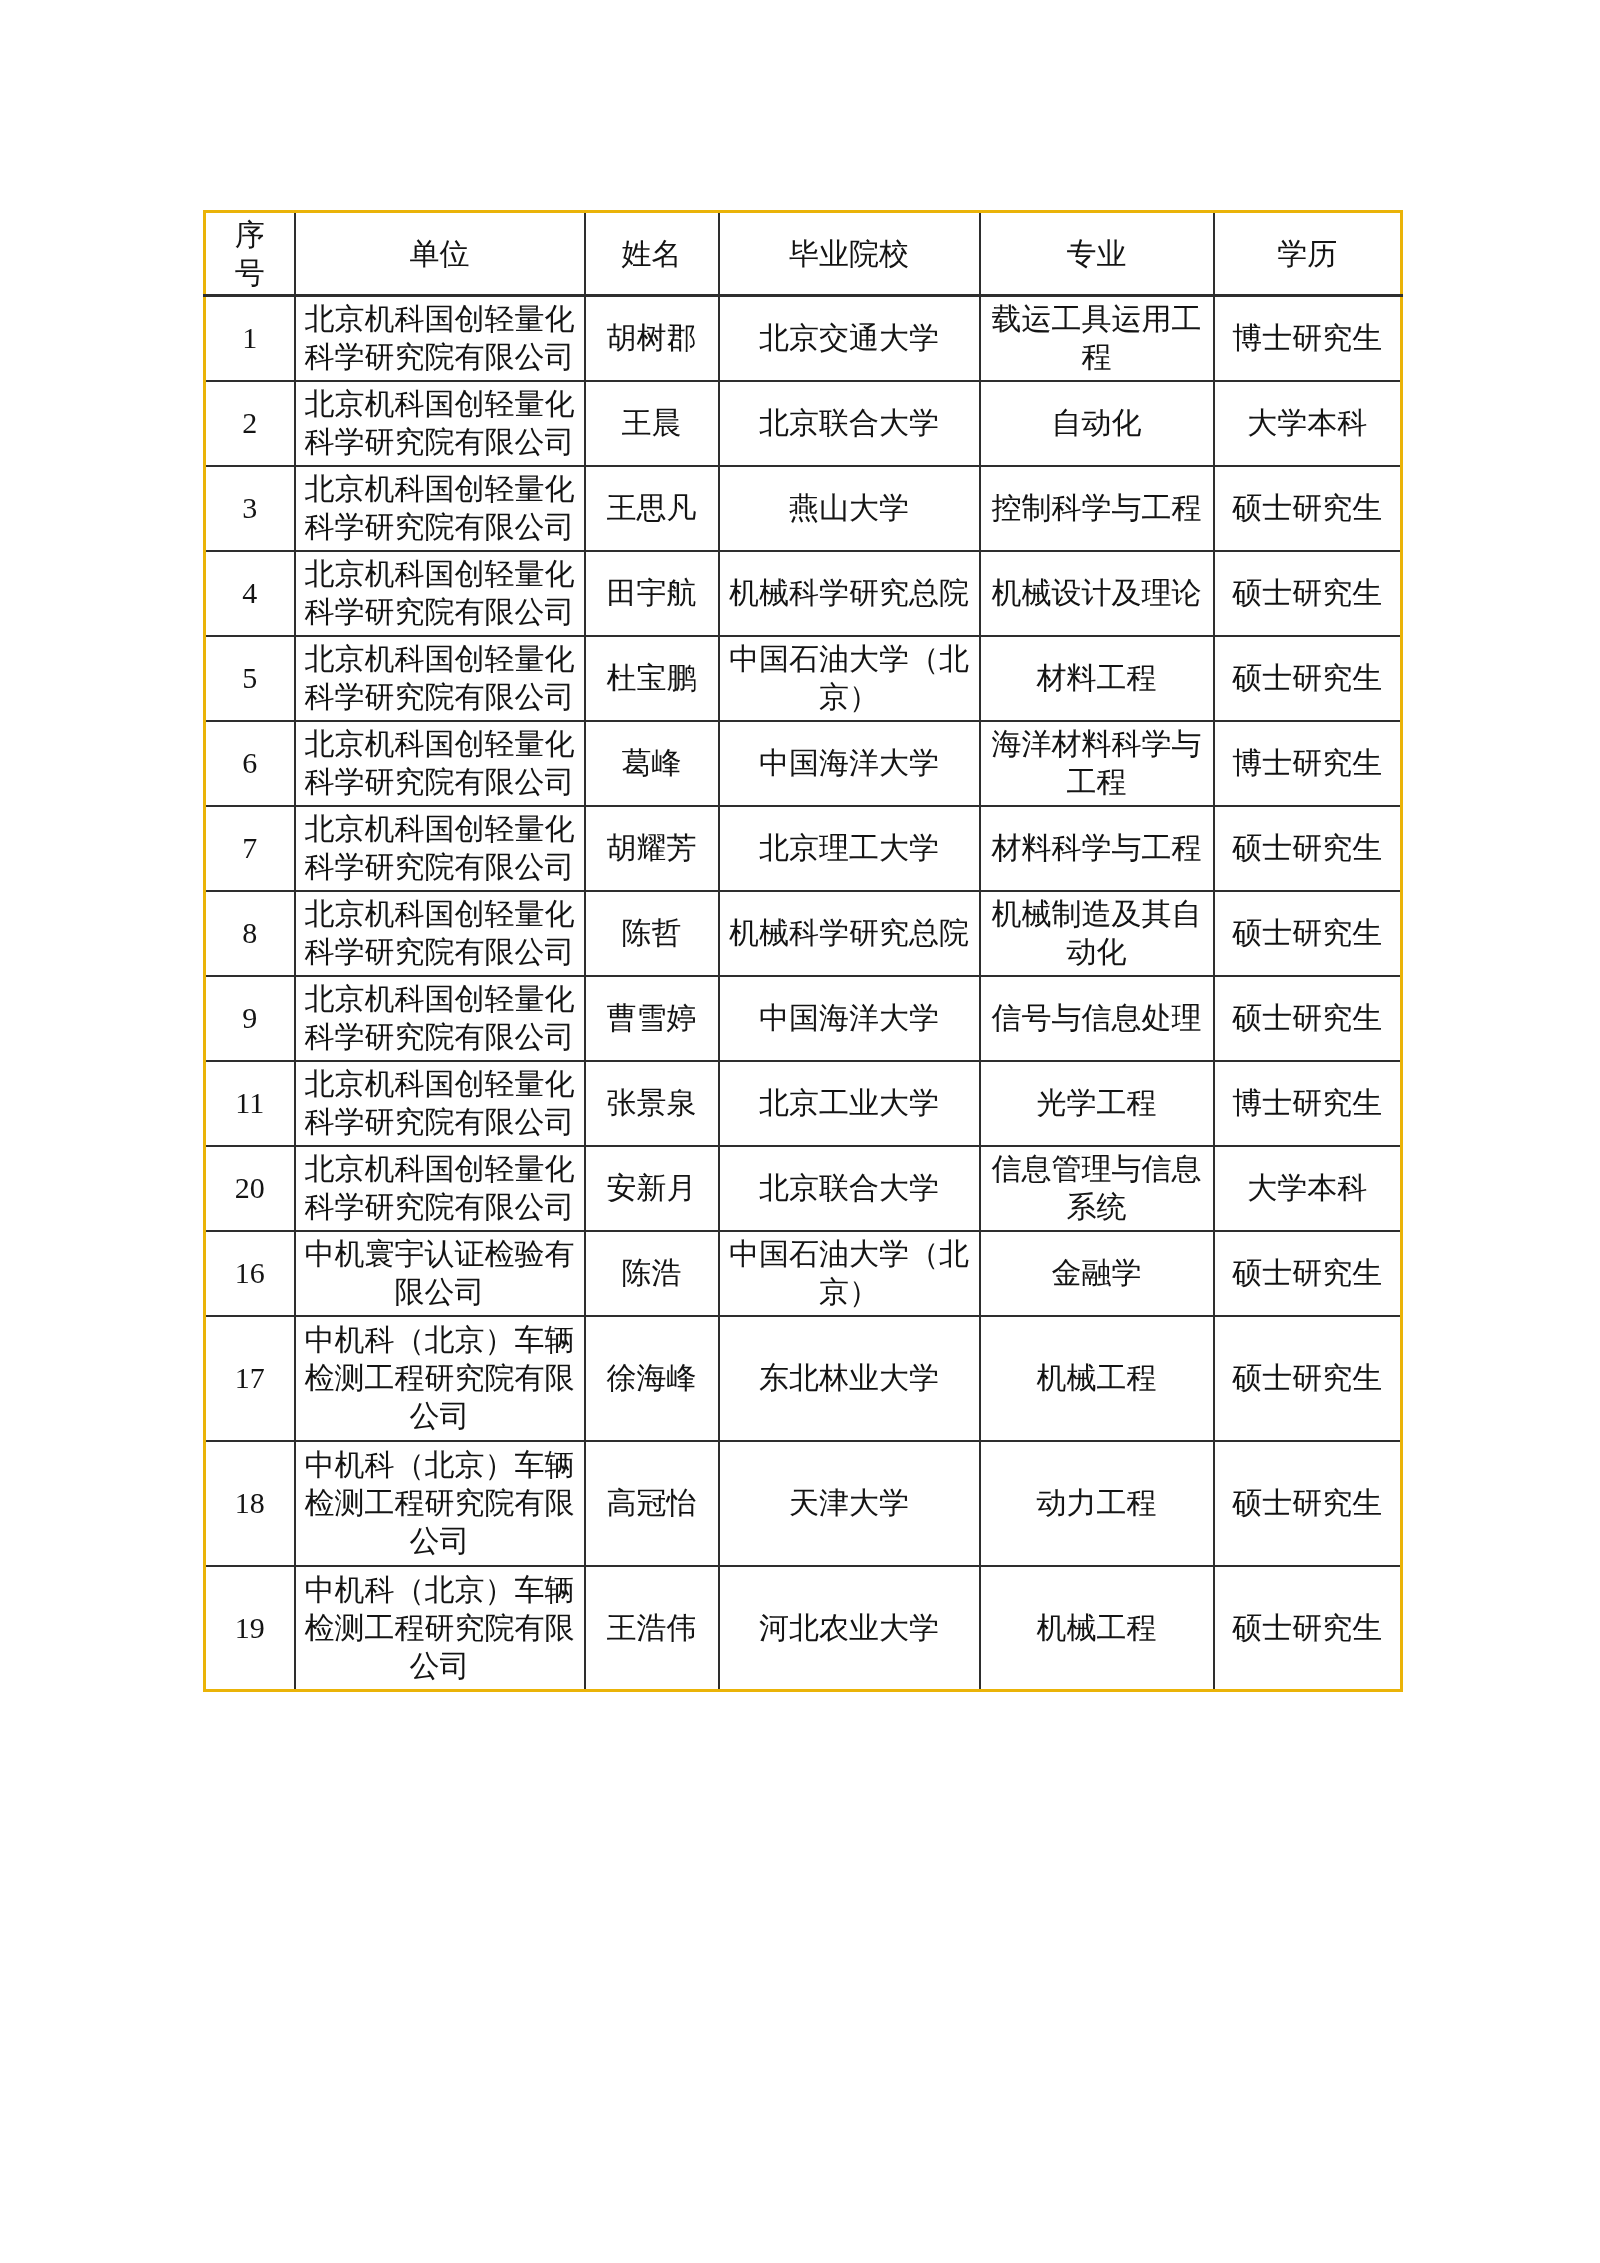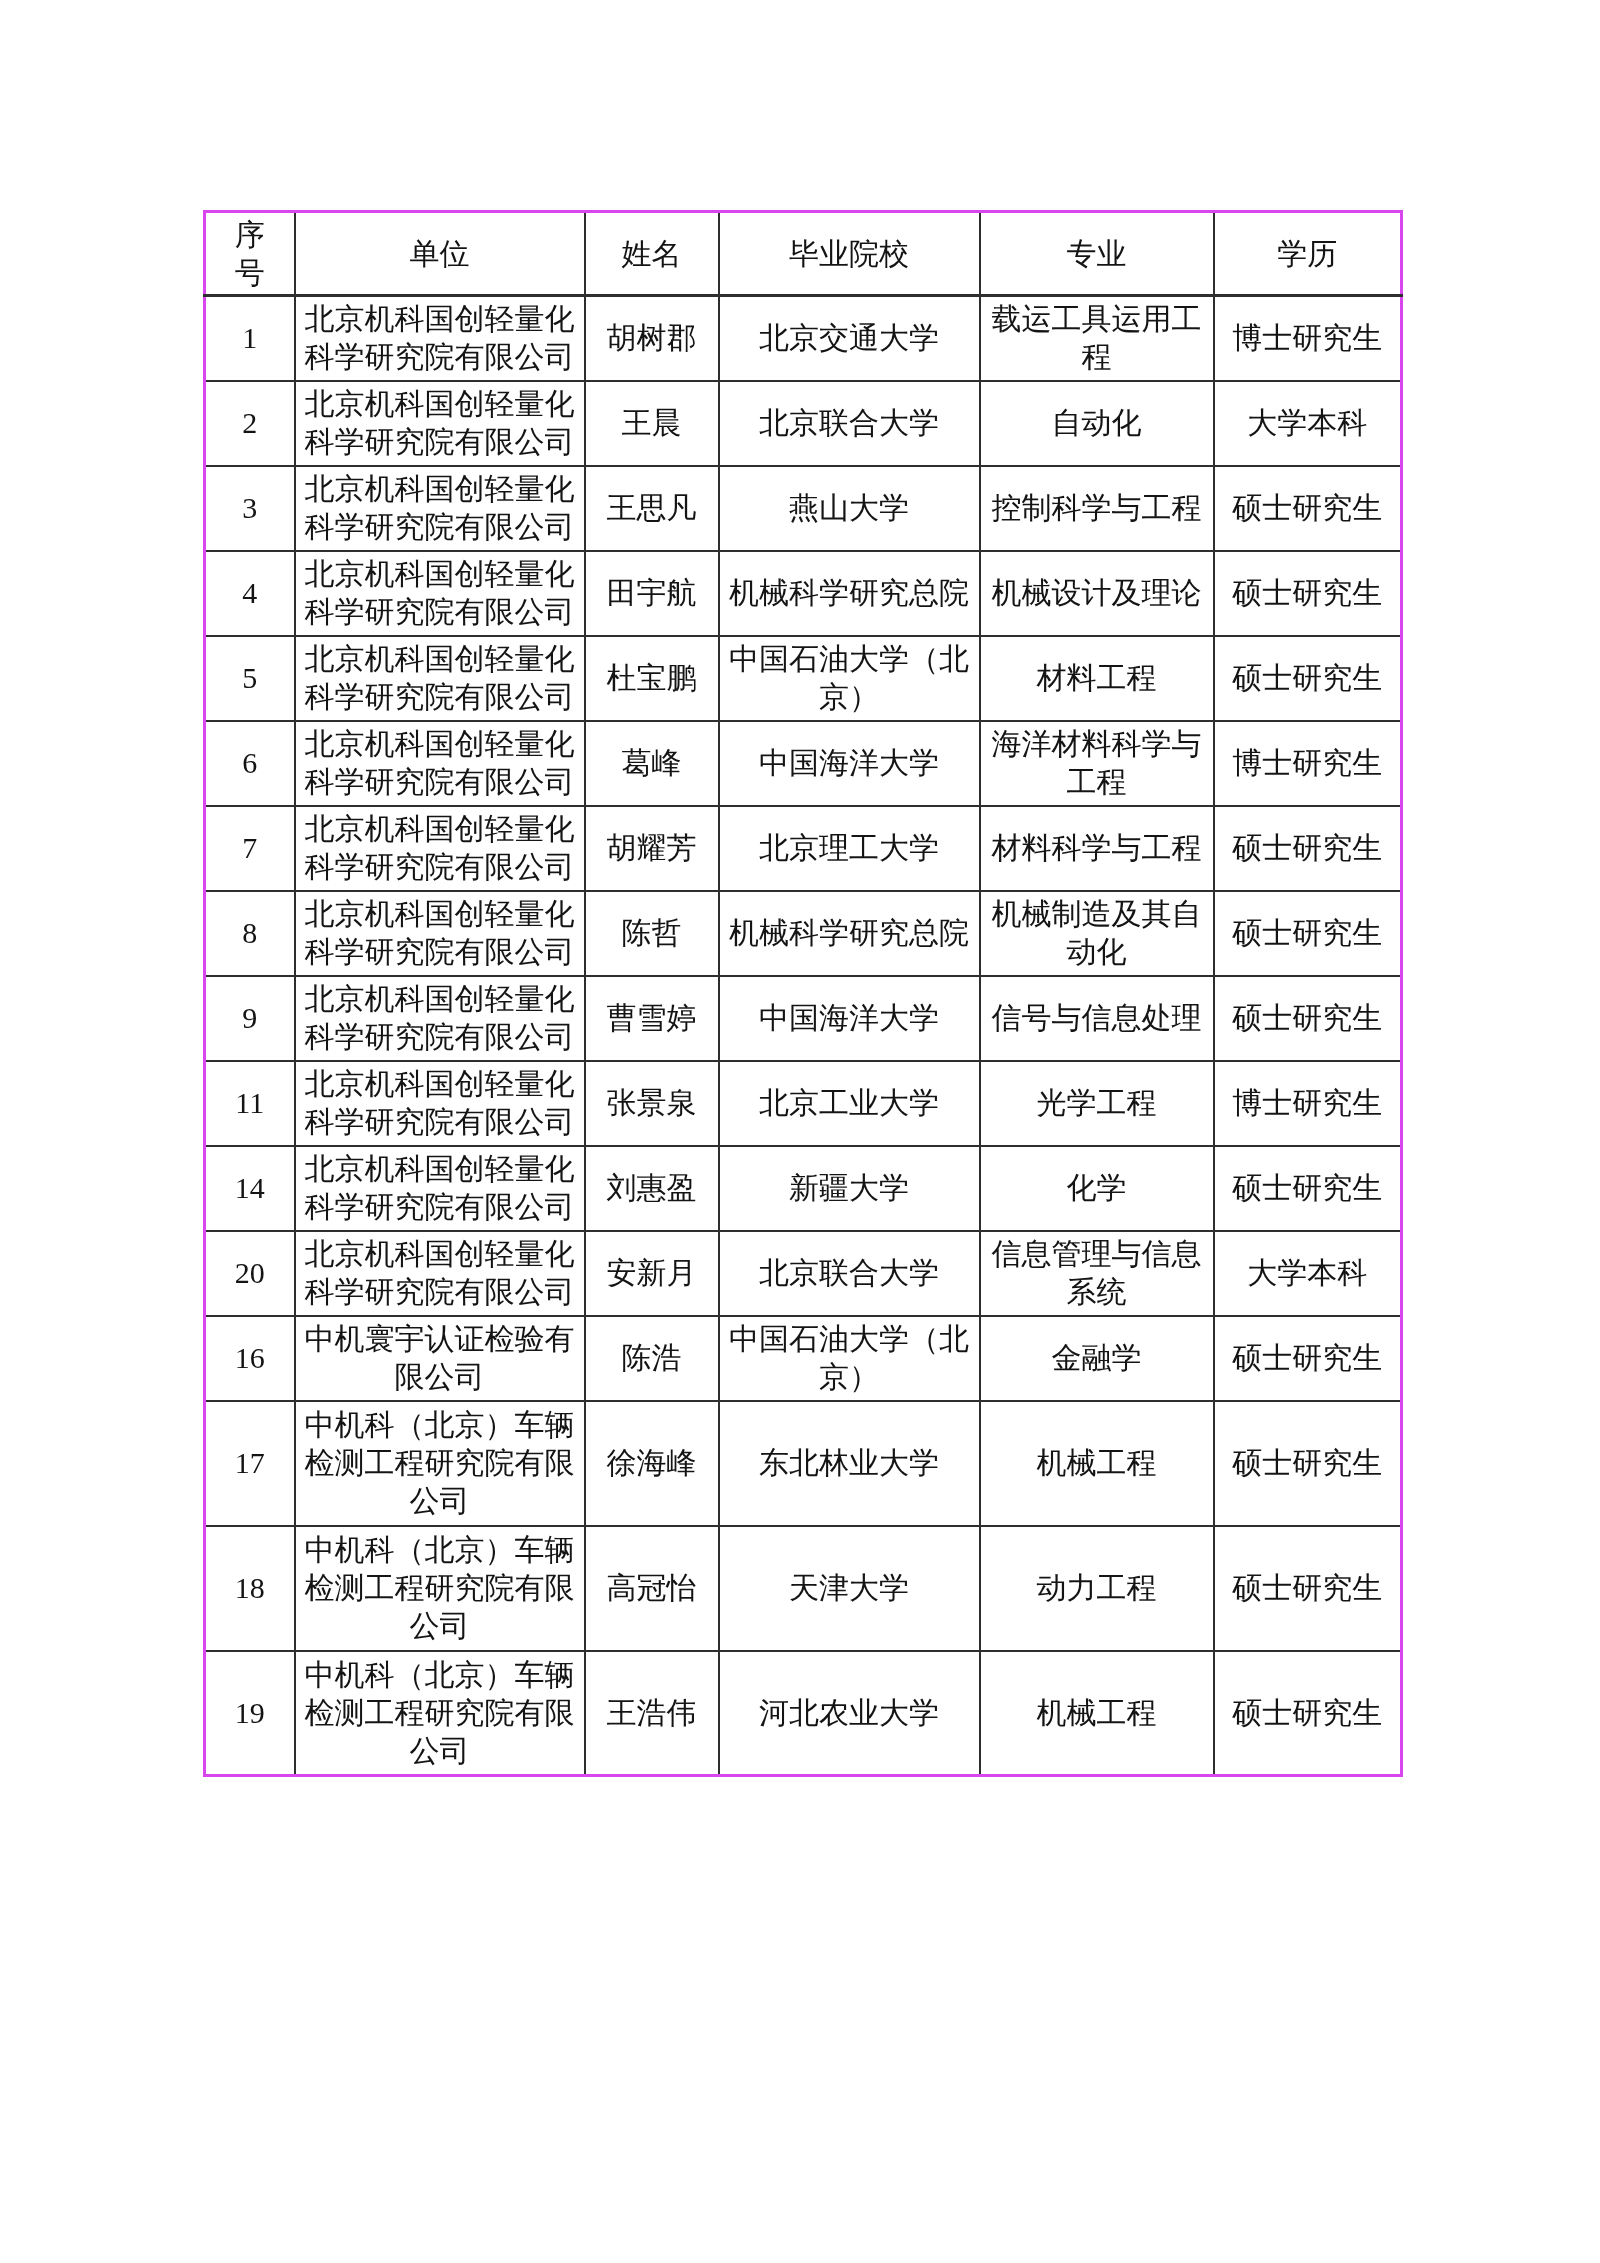--- a/index.html
+++ b/index.html
@@ -21,21 +21,21 @@
     height: 2263px;
     background: #ffffff;
   }
   table.roster {
     position: absolute;
     left: 203px;
     top: 210px;
     width: 1197px;
     border-collapse: collapse;
     table-layout: fixed;
-    border: 3px solid #d946ef;
+    border: 3px solid #eab308;
     background: #ffffff;
   }
   col.c-no     { width: 90px;  }
   col.c-unit   { width: 290px; }
   col.c-name   { width: 134px; }
   col.c-school { width: 261px; }
   col.c-major  { width: 234px; }
   col.c-degree { width: 188px; }
 
   th, td {
@@ -161,28 +161,20 @@
         </tr>
         <tr>
           <td class="d-no">11</td>
           <td class="d-unit">北京机科国创轻量化科学研究院有限公司</td>
           <td class="d-name">张景泉</td>
           <td class="d-school">北京工业大学</td>
           <td class="d-major">光学工程</td>
           <td class="d-degree">博士研究生</td>
         </tr>
         <tr>
-          <td class="d-no">14</td>
-          <td class="d-unit">北京机科国创轻量化科学研究院有限公司</td>
-          <td class="d-name">刘惠盈</td>
-          <td class="d-school">新疆大学</td>
-          <td class="d-major">化学</td>
-          <td class="d-degree">硕士研究生</td>
-        </tr>
-        <tr>
           <td class="d-no">20</td>
           <td class="d-unit">北京机科国创轻量化科学研究院有限公司</td>
           <td class="d-name">安新月</td>
           <td class="d-school">北京联合大学</td>
           <td class="d-major">信息管理与信息系统</td>
           <td class="d-degree">大学本科</td>
         </tr>
         <tr>
           <td class="d-no">16</td>
           <td class="d-unit">中机寰宇认证检验有限公司</td>

